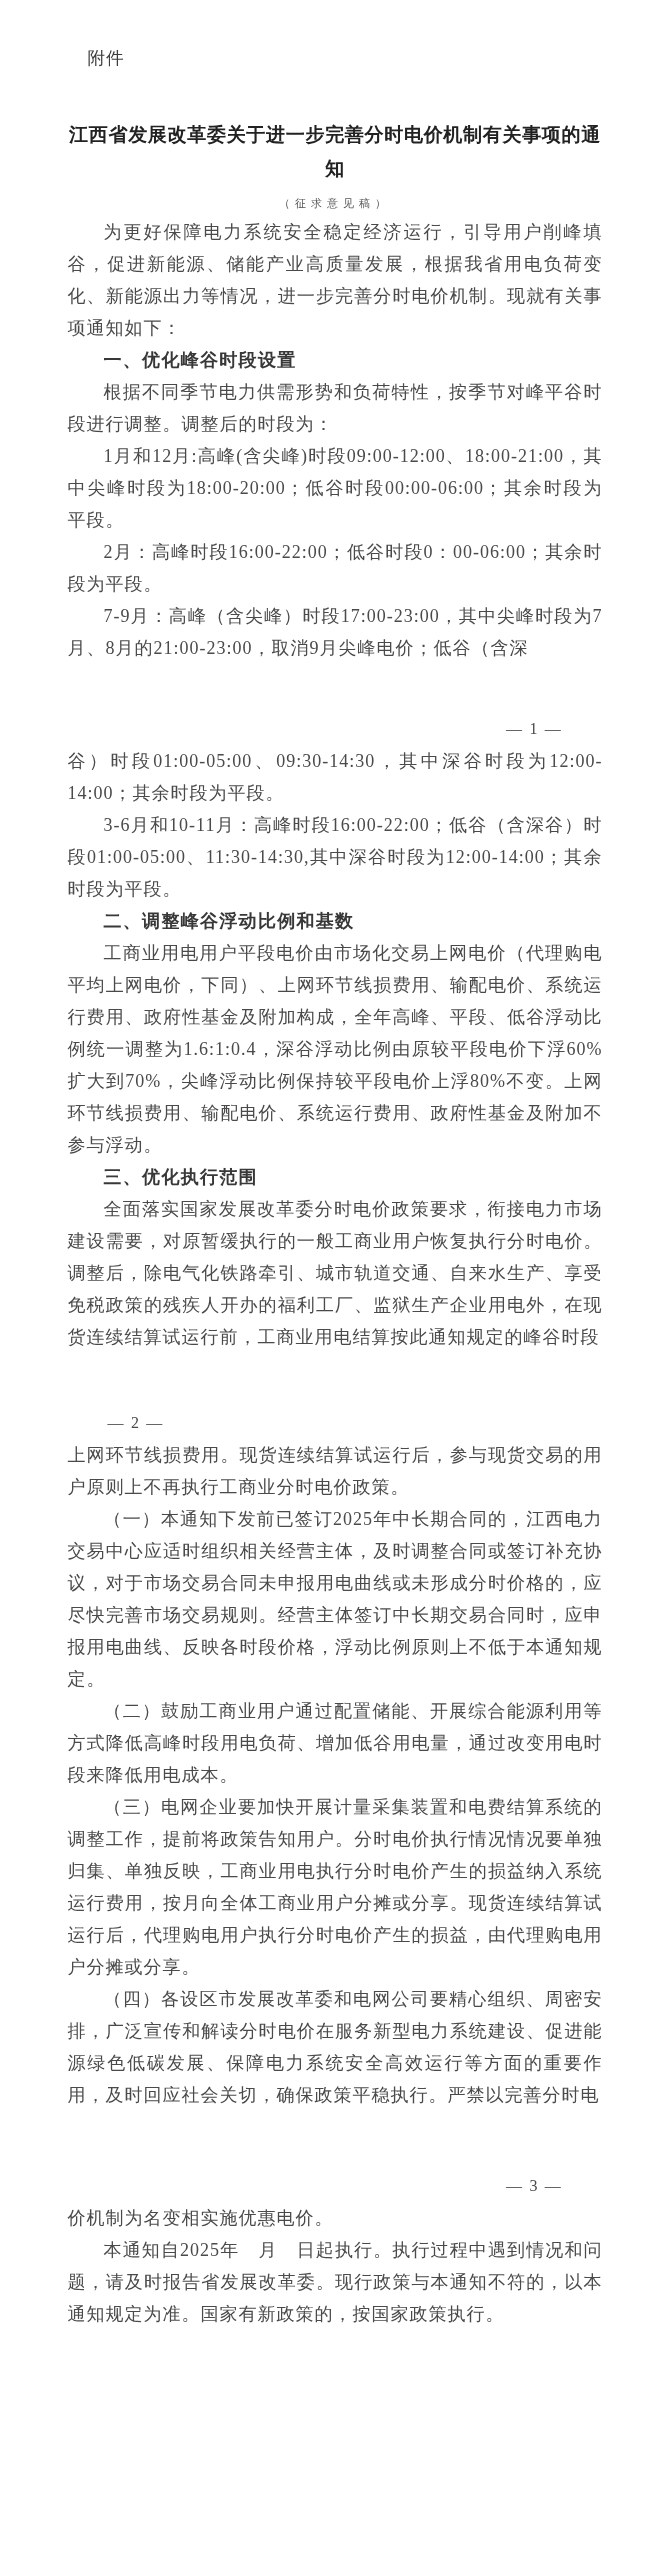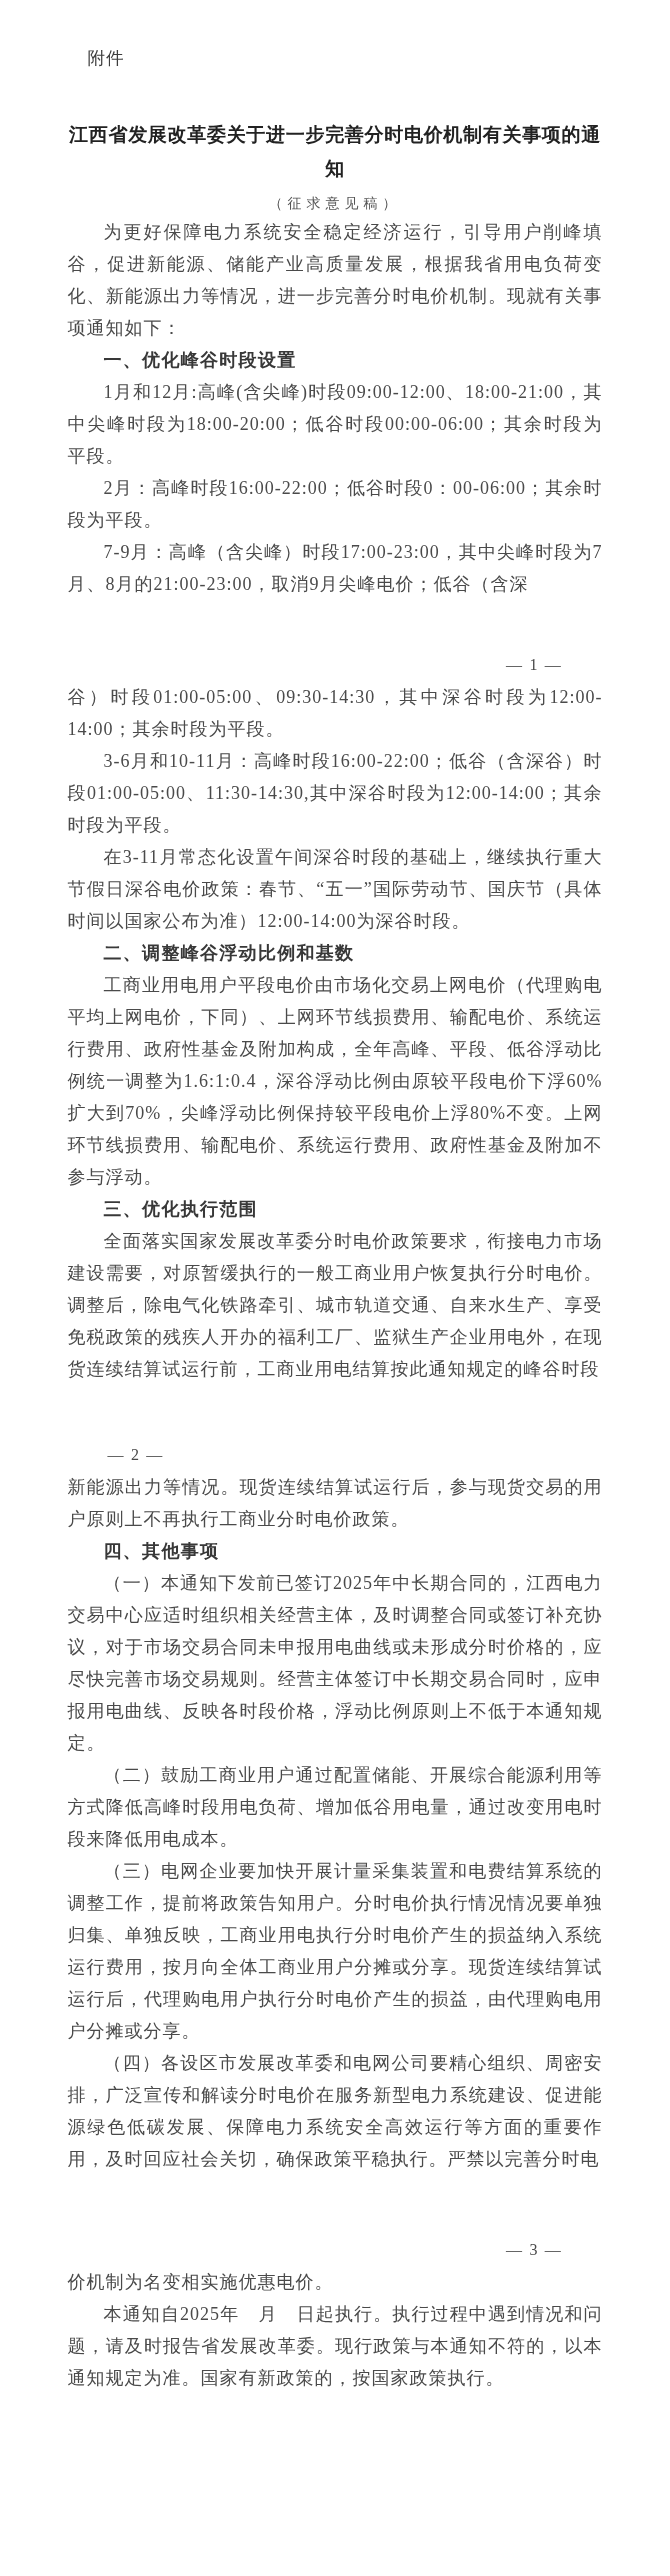--- a/index.html
+++ b/index.html
@@ -35,21 +35,21 @@
     font-weight: 700;
     font-size: 19px;
     line-height: 34px;
     letter-spacing: 0.7px;
     color: #222222;
   }
   .b-subtitle {
     margin-top: 5px;
     text-align: center;
     text-indent: 0;
-    font-size: 14px;
+    font-size: 11px;
     line-height: 25px;
     letter-spacing: 5px;
     color: #555555;
   }
   .b-salutation { margin-top: 37px; text-indent: 0; }
   .heading {
     font-family: Liberation Sans, sans-serif;
     font-weight: 700;
     color: #383838;
     letter-spacing: 1.3px;
@@ -69,37 +69,36 @@
 </head>
 <body>
 
 <div class="page">
   <div class="blk b-attachment">附件</div>
   <div class="blk b-title">江西省发展改革委关于进一步完善分时电价机制有关事项的通知</div>
   <div class="blk b-subtitle">（征求意见稿）</div>
   <div class="blk">为更好保障电力系统安全稳定经济运行，引导用户削峰填谷，促进新能源、储能产业高质量发展，根据我省用电负荷变化、新能源出力等情况，进一步完善分时电价机制。现就有关事项通知如下：</div>
 
   <div class="blk heading">一、优化峰谷时段设置</div>
+  <div class="blk">根据不同季节电力供需形势和负荷特性，按季节对峰平谷时段进行调整。调整后的时段为：</div>
   <div class="blk">1月和12月:高峰(含尖峰)时段09:00-12:00、18:00-21:00，其中尖峰时段为18:00-20:00；低谷时段00:00-06:00；其余时段为平段。</div>
   <div class="blk">2月：高峰时段16:00-22:00；低谷时段0：00-06:00；其余时段为平段。</div>
   <div class="blk">7-9月：高峰（含尖峰）时段17:00-23:00，其中尖峰时段为7月、8月的21:00-23:00，取消9月尖峰电价；低谷（含深</div>
   <div class="blk pagenum pn-right pn-gap-1">— 1 —</div>
   <div class="blk noindent">谷）时段01:00-05:00、09:30-14:30，其中深谷时段为12:00-14:00；其余时段为平段。</div>
   <div class="blk">3-6月和10-11月：高峰时段16:00-22:00；低谷（含深谷）时段01:00-05:00、11:30-14:30,其中深谷时段为12:00-14:00；其余时段为平段。</div>
-  <div class="blk">在3-11月常态化设置午间深谷时段的基础上，继续执行重大节假日深谷电价政策：春节、“五一”国际劳动节、国庆节（具体时间以国家公布为准）12:00-14:00为深谷时段。</div>
 
   <div class="blk heading">二、调整峰谷浮动比例和基数</div>
   <div class="blk">工商业用电用户平段电价由市场化交易上网电价（代理购电平均上网电价，下同）、上网环节线损费用、输配电价、系统运行费用、政府性基金及附加构成，全年高峰、平段、低谷浮动比例统一调整为1.6:1:0.4，深谷浮动比例由原较平段电价下浮60%扩大到70%，尖峰浮动比例保持较平段电价上浮80%不变。上网环节线损费用、输配电价、系统运行费用、政府性基金及附加不参与浮动。</div>
 
   <div class="blk heading">三、优化执行范围</div>
   <div class="blk">全面落实国家发展改革委分时电价政策要求，衔接电力市场建设需要，对原暂缓执行的一般工商业用户恢复执行分时电价。调整后，除电气化铁路牵引、城市轨道交通、自来水生产、享受免税政策的残疾人开办的福利工厂、监狱生产企业用电外，在现货连续结算试运行前，工商业用电结算按此通知规定的峰谷时段</div>
   <div class="blk pagenum pn-left pn-gap-2">— 2 —</div>
-  <div class="blk noindent">新能源出力等情况。现货连续结算试运行后，参与现货交易的用户原则上不再执行工商业分时电价政策。</div>
+  <div class="blk noindent">上网环节线损费用。现货连续结算试运行后，参与现货交易的用户原则上不再执行工商业分时电价政策。</div>
 
-  <div class="blk heading">四、其他事项</div>
   <div class="blk">（一）本通知下发前已签订2025年中长期合同的，江西电力交易中心应适时组织相关经营主体，及时调整合同或签订补充协议，对于市场交易合同未申报用电曲线或未形成分时价格的，应尽快完善市场交易规则。经营主体签订中长期交易合同时，应申报用电曲线、反映各时段价格，浮动比例原则上不低于本通知规定。</div>
   <div class="blk">（二）鼓励工商业用户通过配置储能、开展综合能源利用等方式降低高峰时段用电负荷、增加低谷用电量，通过改变用电时段来降低用电成本。</div>
   <div class="blk">（三）电网企业要加快开展计量采集装置和电费结算系统的调整工作，提前将政策告知用户。分时电价执行情况情况要单独归集、单独反映，工商业用电执行分时电价产生的损益纳入系统运行费用，按月向全体工商业用户分摊或分享。现货连续结算试运行后，代理购电用户执行分时电价产生的损益，由代理购电用户分摊或分享。</div>
   <div class="blk">（四）各设区市发展改革委和电网公司要精心组织、周密安排，广泛宣传和解读分时电价在服务新型电力系统建设、促进能源绿色低碳发展、保障电力系统安全高效运行等方面的重要作用，及时回应社会关切，确保政策平稳执行。严禁以完善分时电</div>
   <div class="blk pagenum pn-right pn-gap-3">— 3 —</div>
   <div class="blk noindent">价机制为名变相实施优惠电价。</div>
   <div class="blk">本通知自2025年　月　日起执行。执行过程中遇到情况和问题，请及时报告省发展改革委。现行政策与本通知不符的，以本通知规定为准。国家有新政策的，按国家政策执行。</div>
 </div>
 
 

